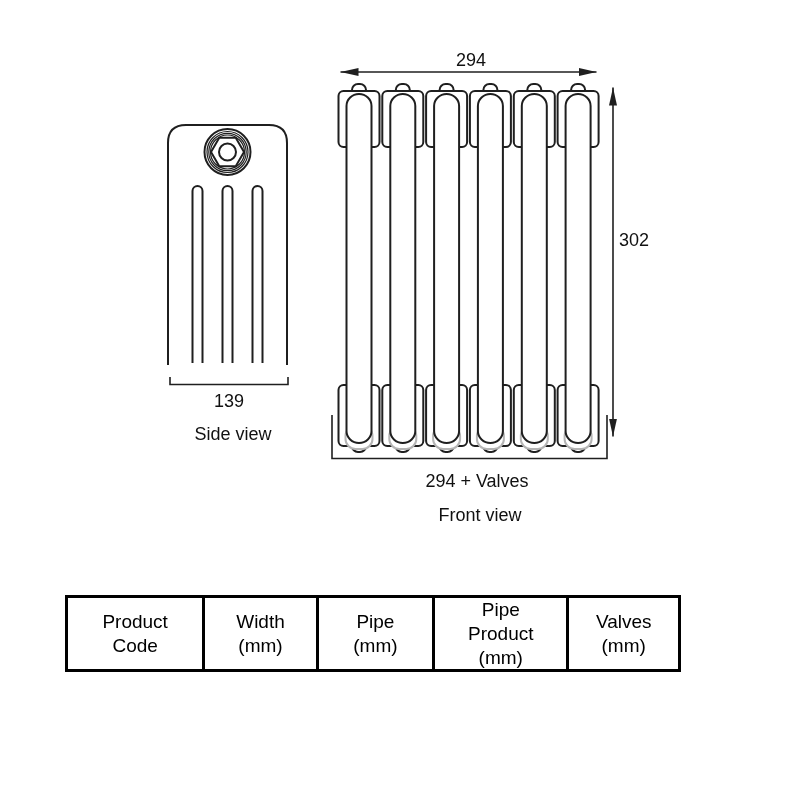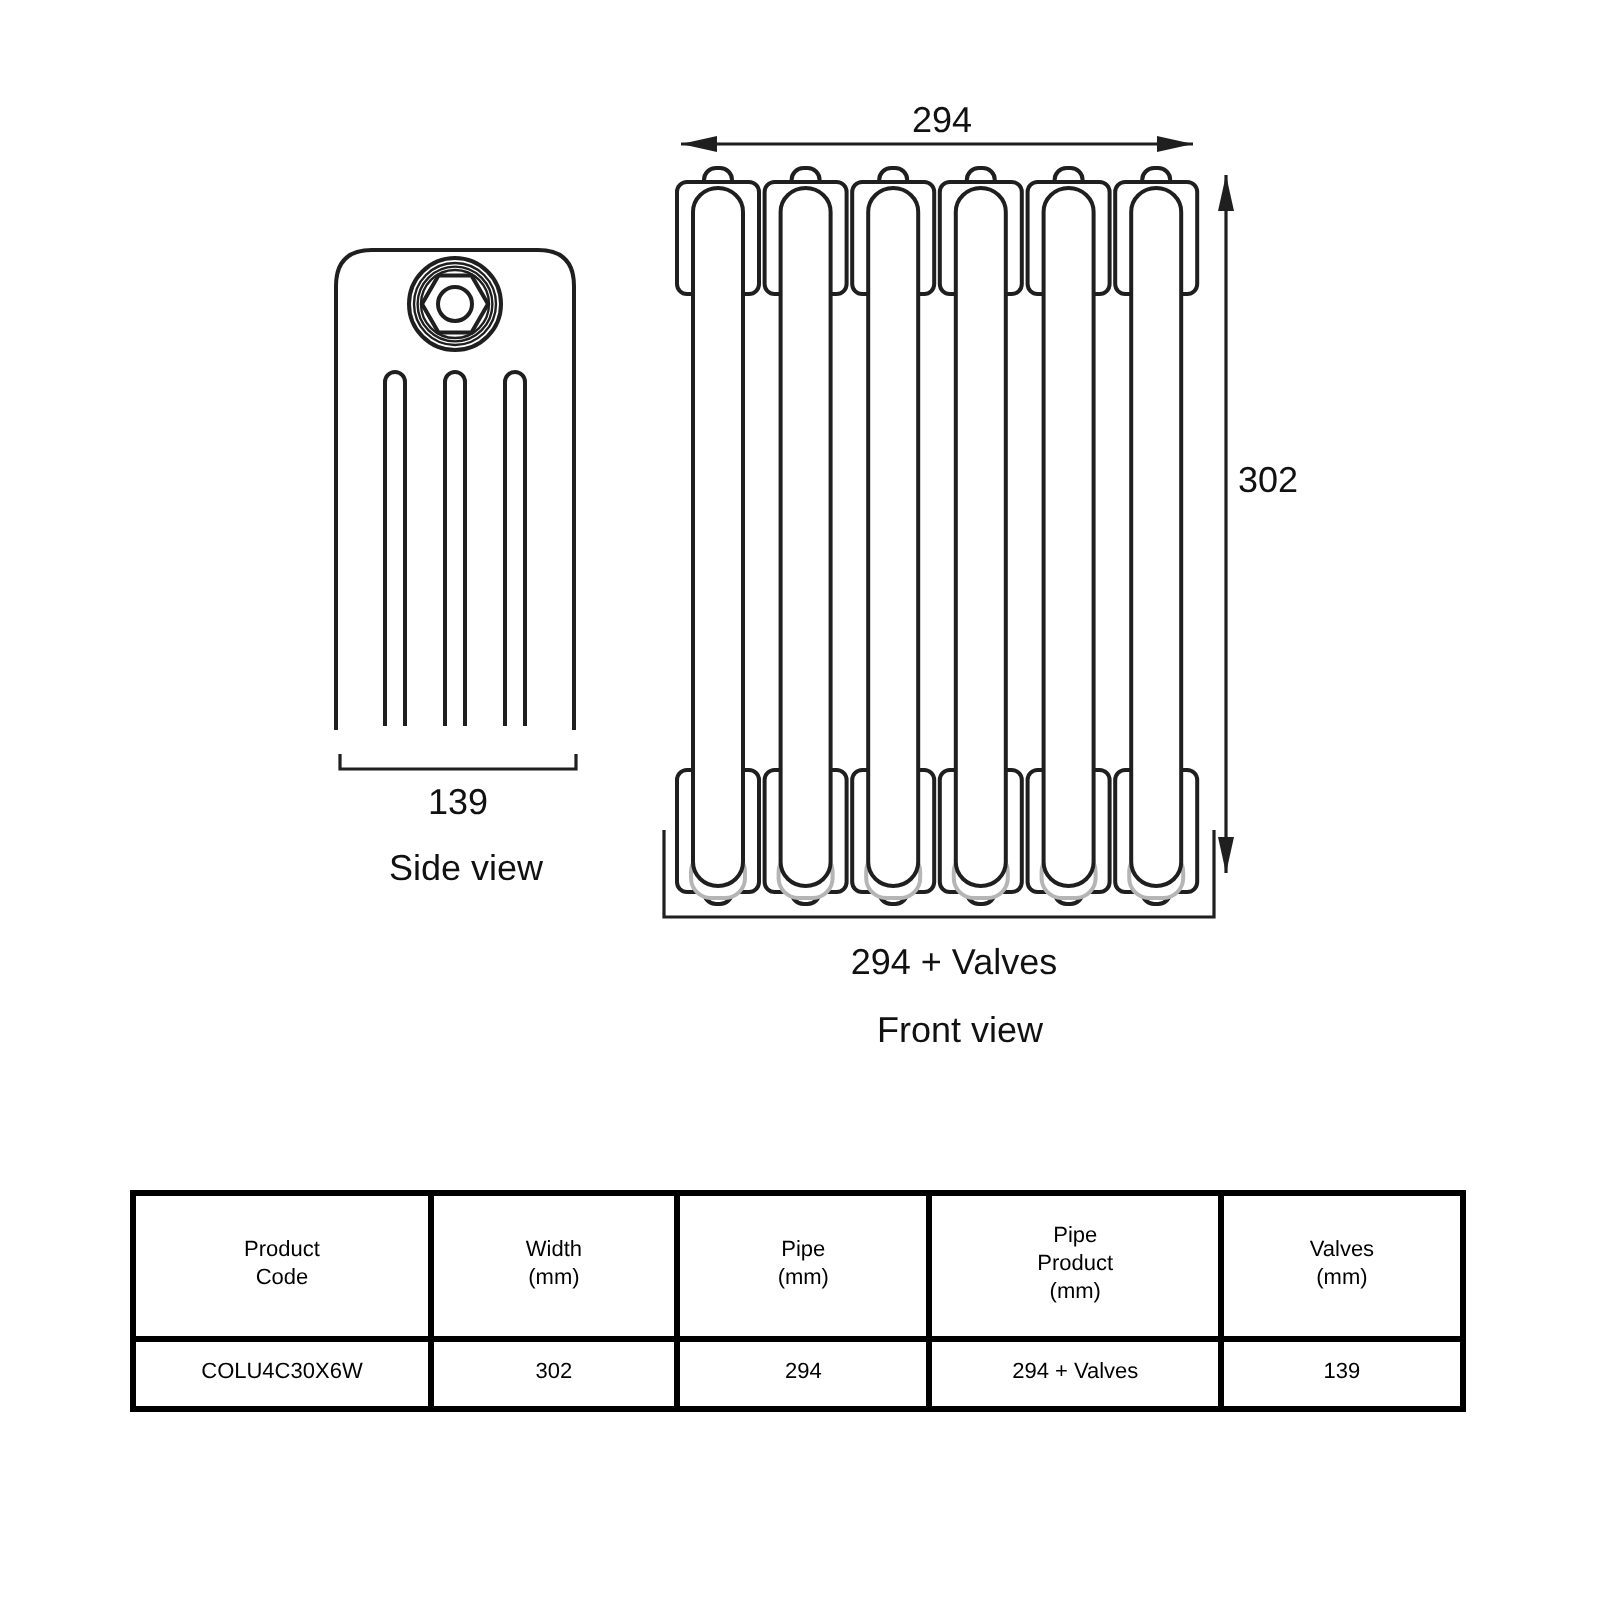--- a/index.html
+++ b/index.html
@@ -48,24 +48,24 @@
   }
   .shadow{
     fill:#ffffff;
     stroke:#b5b5b5;
     stroke-width:2;
   }
   #spec-table{
     position:absolute;
     left:65px;
     top:595px;
-    width:668px;
+    width:616px;
     border-collapse:collapse;
     table-layout:fixed;
-    font-size:11px;
+    font-size:19px;
   }
   #spec-table th, #spec-table td{
     border:3px solid #000;
     text-align:center;
     vertical-align:middle;
     font-weight:normal;
     white-space:pre-line;
     line-height:1.25;
     padding:0;
   }
@@ -156,23 +156,16 @@
       <th>Width
 (mm)</th>
       <th>Pipe
 (mm)</th>
       <th>Pipe
 Product
 (mm)</th>
       <th>Valves
 (mm)</th>
     </tr>
-    <tr>
-      <td>COLU4C30X6W</td>
-      <td>302</td>
-      <td>294</td>
-      <td>294 + Valves</td>
-      <td>139</td>
-    </tr>
   </tbody>
     </table>
 
 </div>
 
 </body></html>

